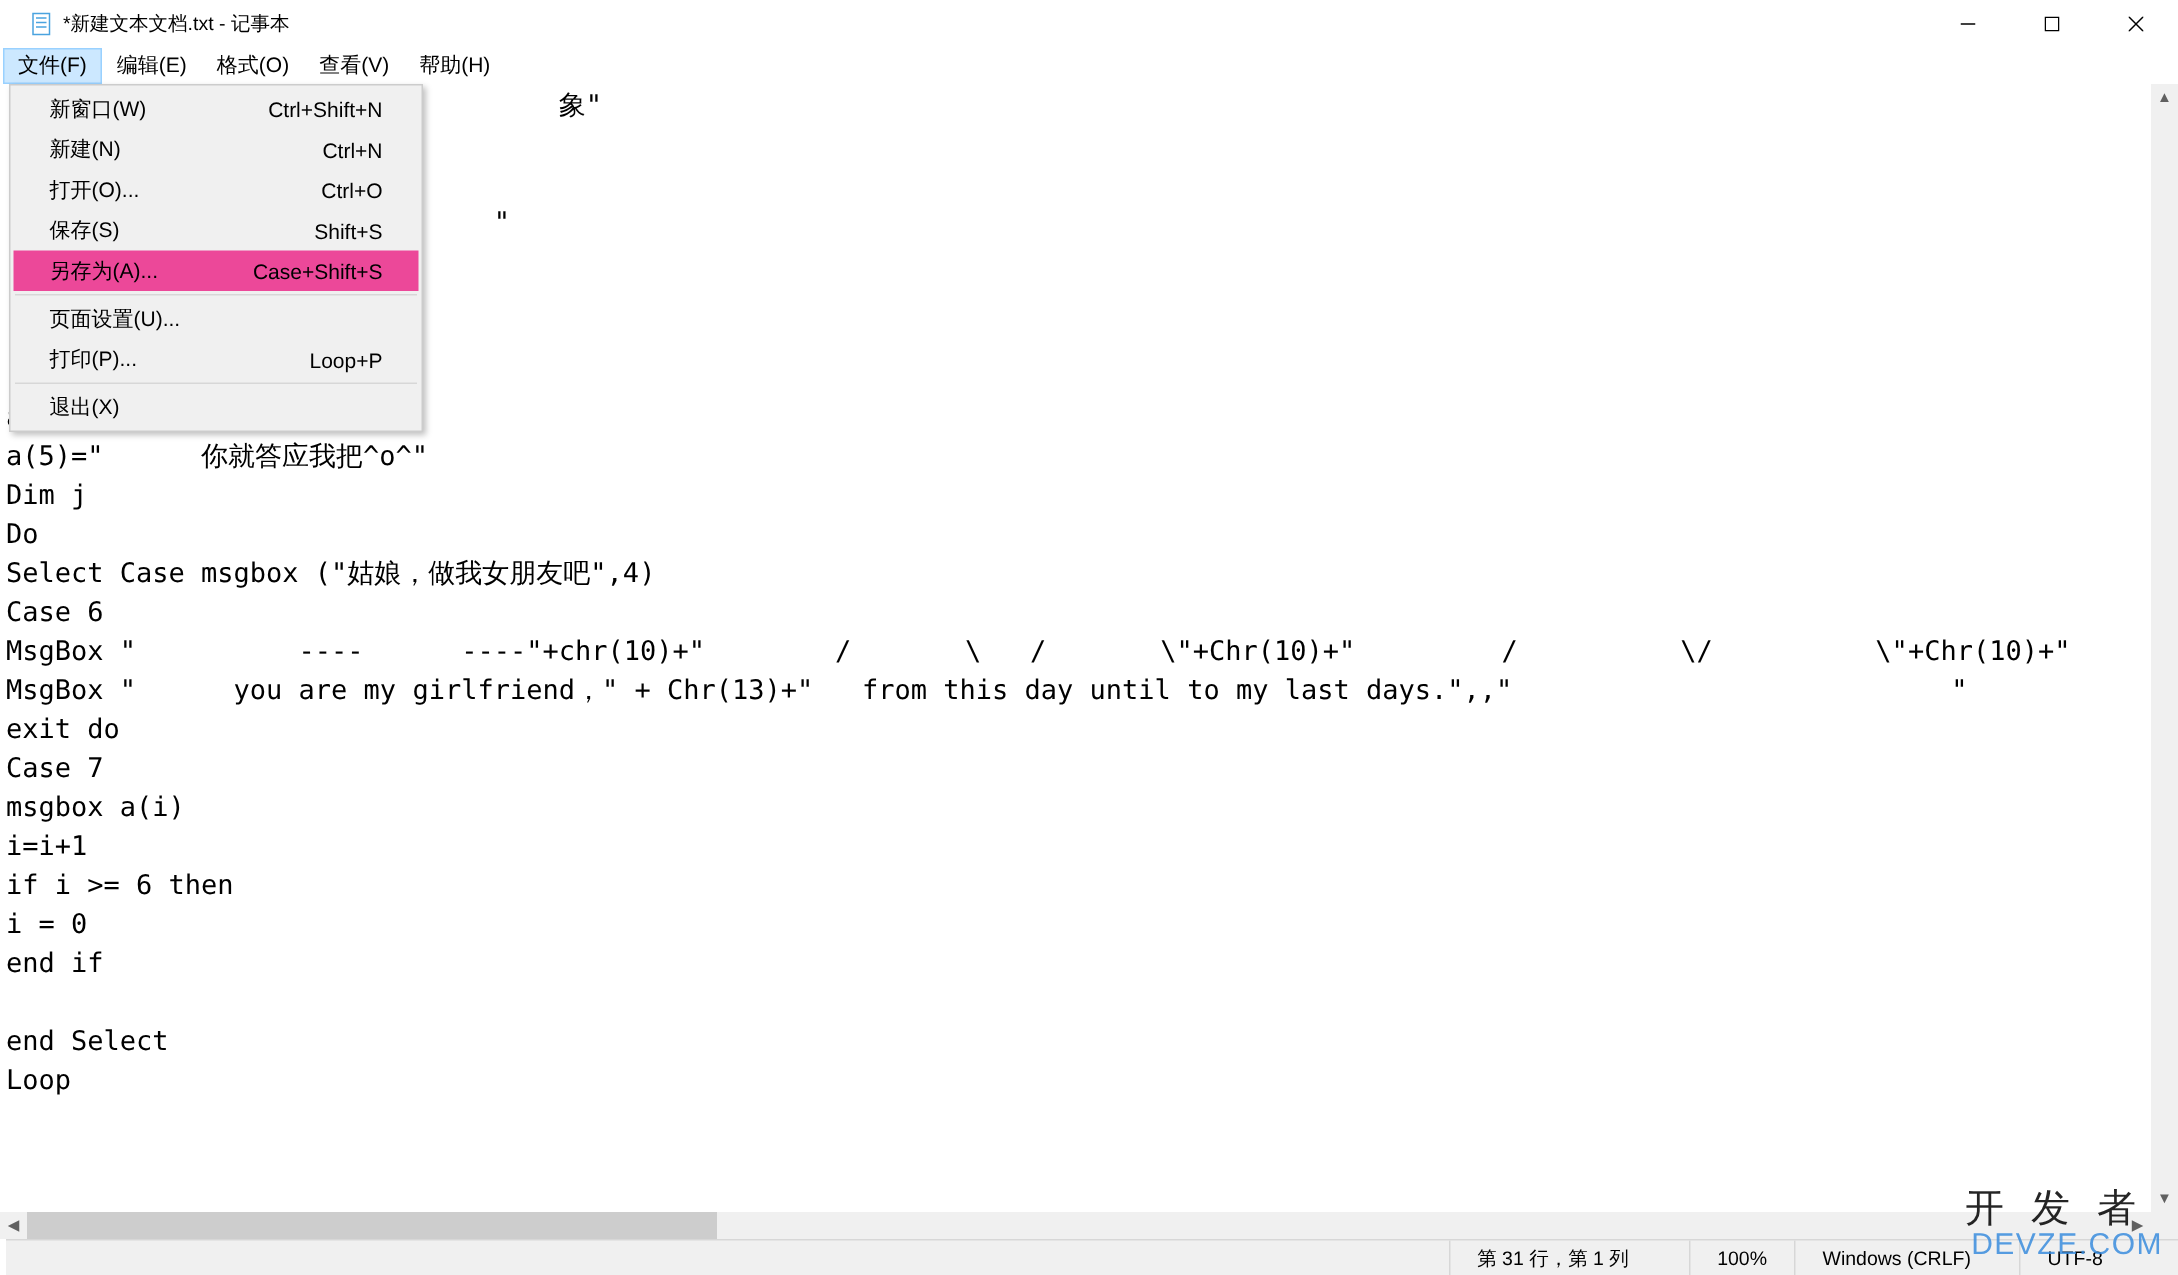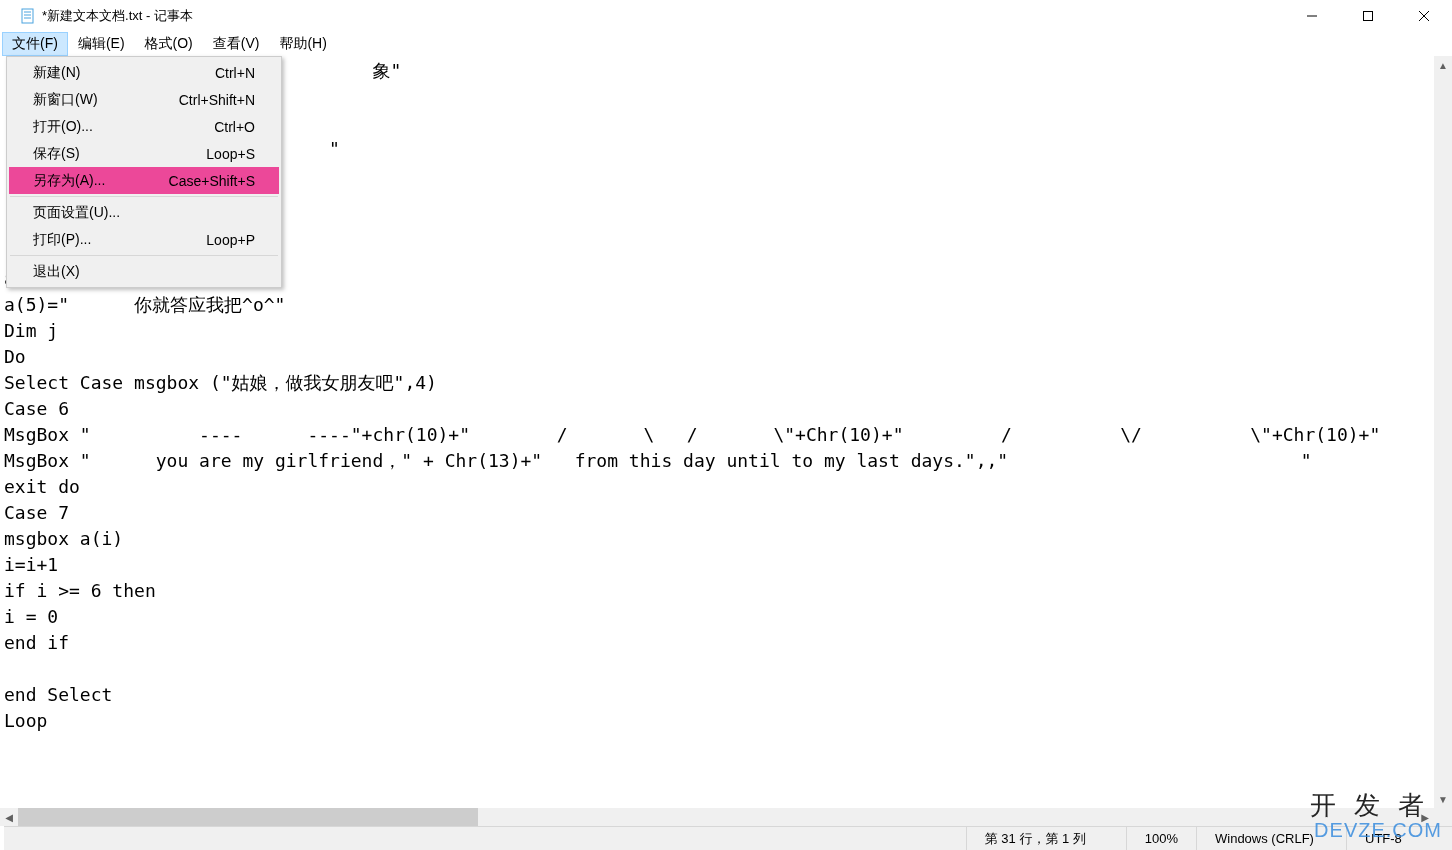--- a/index.html
+++ b/index.html
@@ -276,34 +276,34 @@
 if i &gt;= 6 then
 i = 0
 end if
 
 end Select
 Loop</div>
 </div>
 
 <div class="dropdown">
   <div class="dropdown-item">
+    <span>新窗口(W)</span>
+    <span>Ctrl+Shift+N</span>
+  </div>
+  <div class="dropdown-item">
     <span>新建(N)</span>
     <span>Ctrl+N</span>
   </div>
   <div class="dropdown-item">
-    <span>新窗口(W)</span>
-    <span>Ctrl+Shift+N</span>
-  </div>
-  <div class="dropdown-item">
     <span>打开(O)...</span>
     <span>Ctrl+O</span>
   </div>
   <div class="dropdown-item">
     <span>保存(S)</span>
-    <span>Loop+S</span>
+    <span>Shift+S</span>
   </div>
   <div class="dropdown-item selected">
     <span>另存为(A)...</span>
     <span>Case+Shift+S</span>
   </div>
   <div class="dropdown-sep"></div>
   <div class="dropdown-item">
     <span>页面设置(U)...</span>
     <span></span>
   </div>

